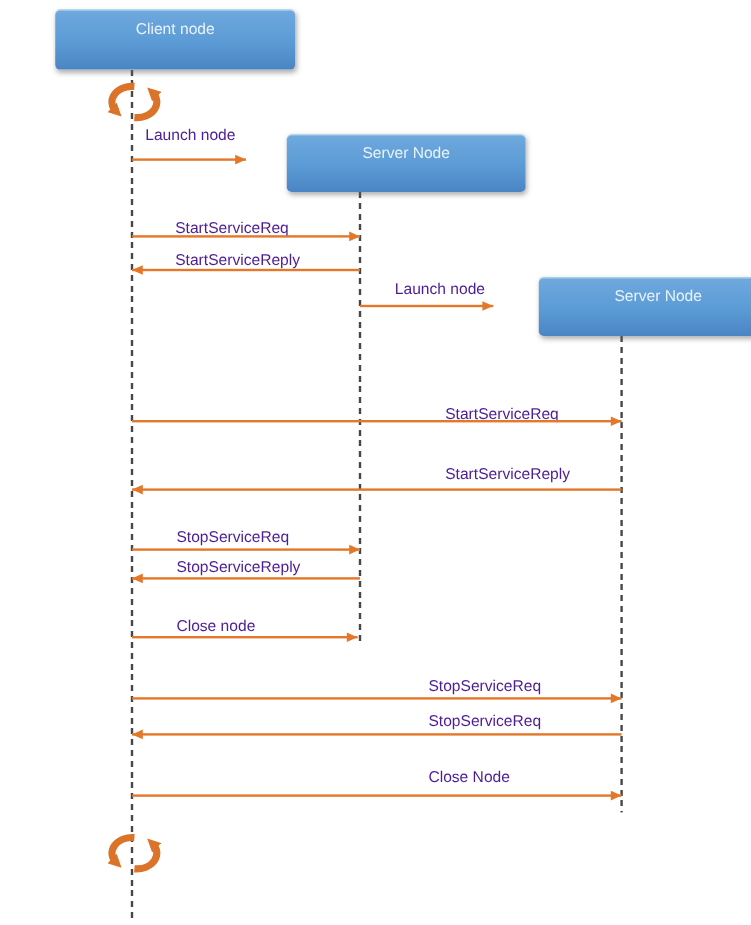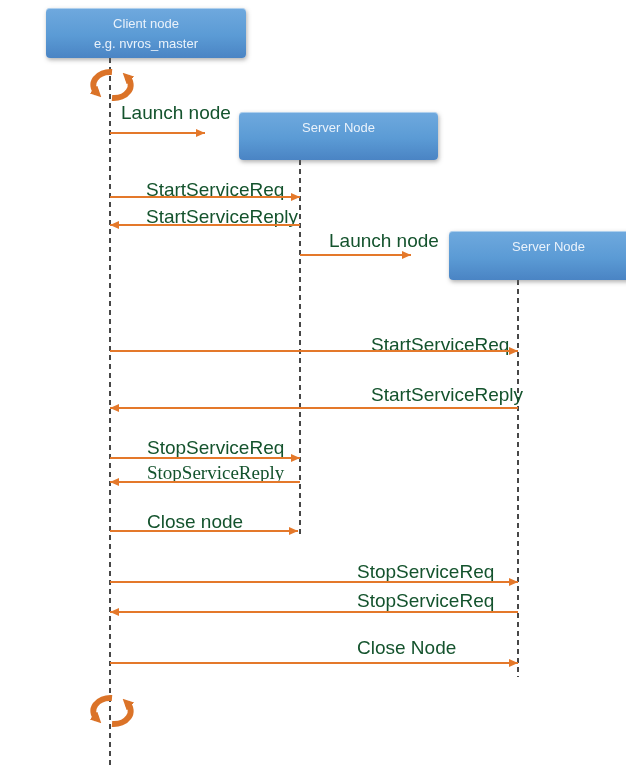--- a/index.html
+++ b/index.html
@@ -14,21 +14,21 @@
   .node{
     position:absolute;border-radius:4px;text-align:center;
     background:linear-gradient(180deg,#6FA9DE 0%,#5B9BD5 55%,#4A84C4 100%);
     box-shadow:inset 0 1px 0 rgba(255,255,255,.45), 1px 2px 4px rgba(100,100,100,.5);
     color:#EAF2FB;
     margin-left:36px;
   }
   .node-title{font-size:13px;line-height:21px;padding-top:5px;}
   .node-subtitle{font-size:13px;line-height:20px;}
   .msg-label{
-    position:absolute;font-size:19px;color:#14532d;white-space:nowrap;line-height:15px;
+    position:absolute;font-size:13px;color:#4c1d95;white-space:nowrap;line-height:15px;
   }
   .arrow{position:absolute;height:2px;background:#E4782A;}
   .arrow .head{position:absolute;top:-3.5px;width:0;height:0;
     border-top:4.5px solid transparent;border-bottom:4.5px solid transparent;}
   .arrow .head-right{right:0;border-left:9px solid #E4782A;}
   .arrow .head-left{left:0;border-right:9px solid #E4782A;}
   .loop-icon{position:absolute;width:58px;height:40px;}
 </style>
 </head>
 <body>
@@ -61,21 +61,21 @@
         <i class="head head-right"></i>
       </div>
       <div class="msg-label" style="left: 371px; top: 387px;">StartServiceReply</div>
       <div class="arrow" style="left: 110px; width: 408px; top: 407px;">
         <i class="head head-left"></i>
       </div>
       <div class="msg-label" style="left: 147px; top: 440px;">StopServiceReq</div>
       <div class="arrow" style="left: 110px; width: 190px; top: 457px;">
         <i class="head head-right"></i>
       </div>
-      <div class="msg-label" style="left: 147px; top: 465px; font-family: Liberation Serif, serif;">StopServiceReply</div>
+      <div class="msg-label" style="left: 147px; top: 465px;">StopServiceReply</div>
       <div class="arrow" style="left: 110px; width: 190px; top: 481px;">
         <i class="head head-left"></i>
       </div>
       <div class="msg-label" style="left: 147px; top: 514px;">Close node</div>
       <div class="arrow" style="left: 110px; width: 188px; top: 530px;">
         <i class="head head-right"></i>
       </div>
       <div class="msg-label" style="left: 357px; top: 564px;">StopServiceReq</div>
       <div class="arrow" style="left: 110px; width: 408px; top: 581px;">
         <i class="head head-right"></i>
@@ -85,21 +85,20 @@
         <i class="head head-left"></i>
       </div>
       <div class="msg-label" style="left: 357px; top: 640px;">Close Node</div>
       <div class="arrow" style="left: 110px; width: 408px; top: 662px;">
         <i class="head head-right"></i>
       </div>
     </div>
   <div>
       <div class="node" style="left: 10px; top: 8px; width: 200px; height: 50px;">
         <div class="node-title">Client node</div>
-        <div class="node-subtitle">e.g. nvros_master</div>
       </div>
       <div class="node" style="left: 203px; top: 112px; width: 199px; height: 48px;">
         <div class="node-title">Server Node</div>
       </div>
       <div class="node" style="left: 413px; top: 231px; width: 199px; height: 49px;">
         <div class="node-title">Server Node</div>
       </div>
     </div>
   <div>
       <svg class="loop-icon" viewBox="0 0 58 40" style="left: 83px; top: 65px;">

